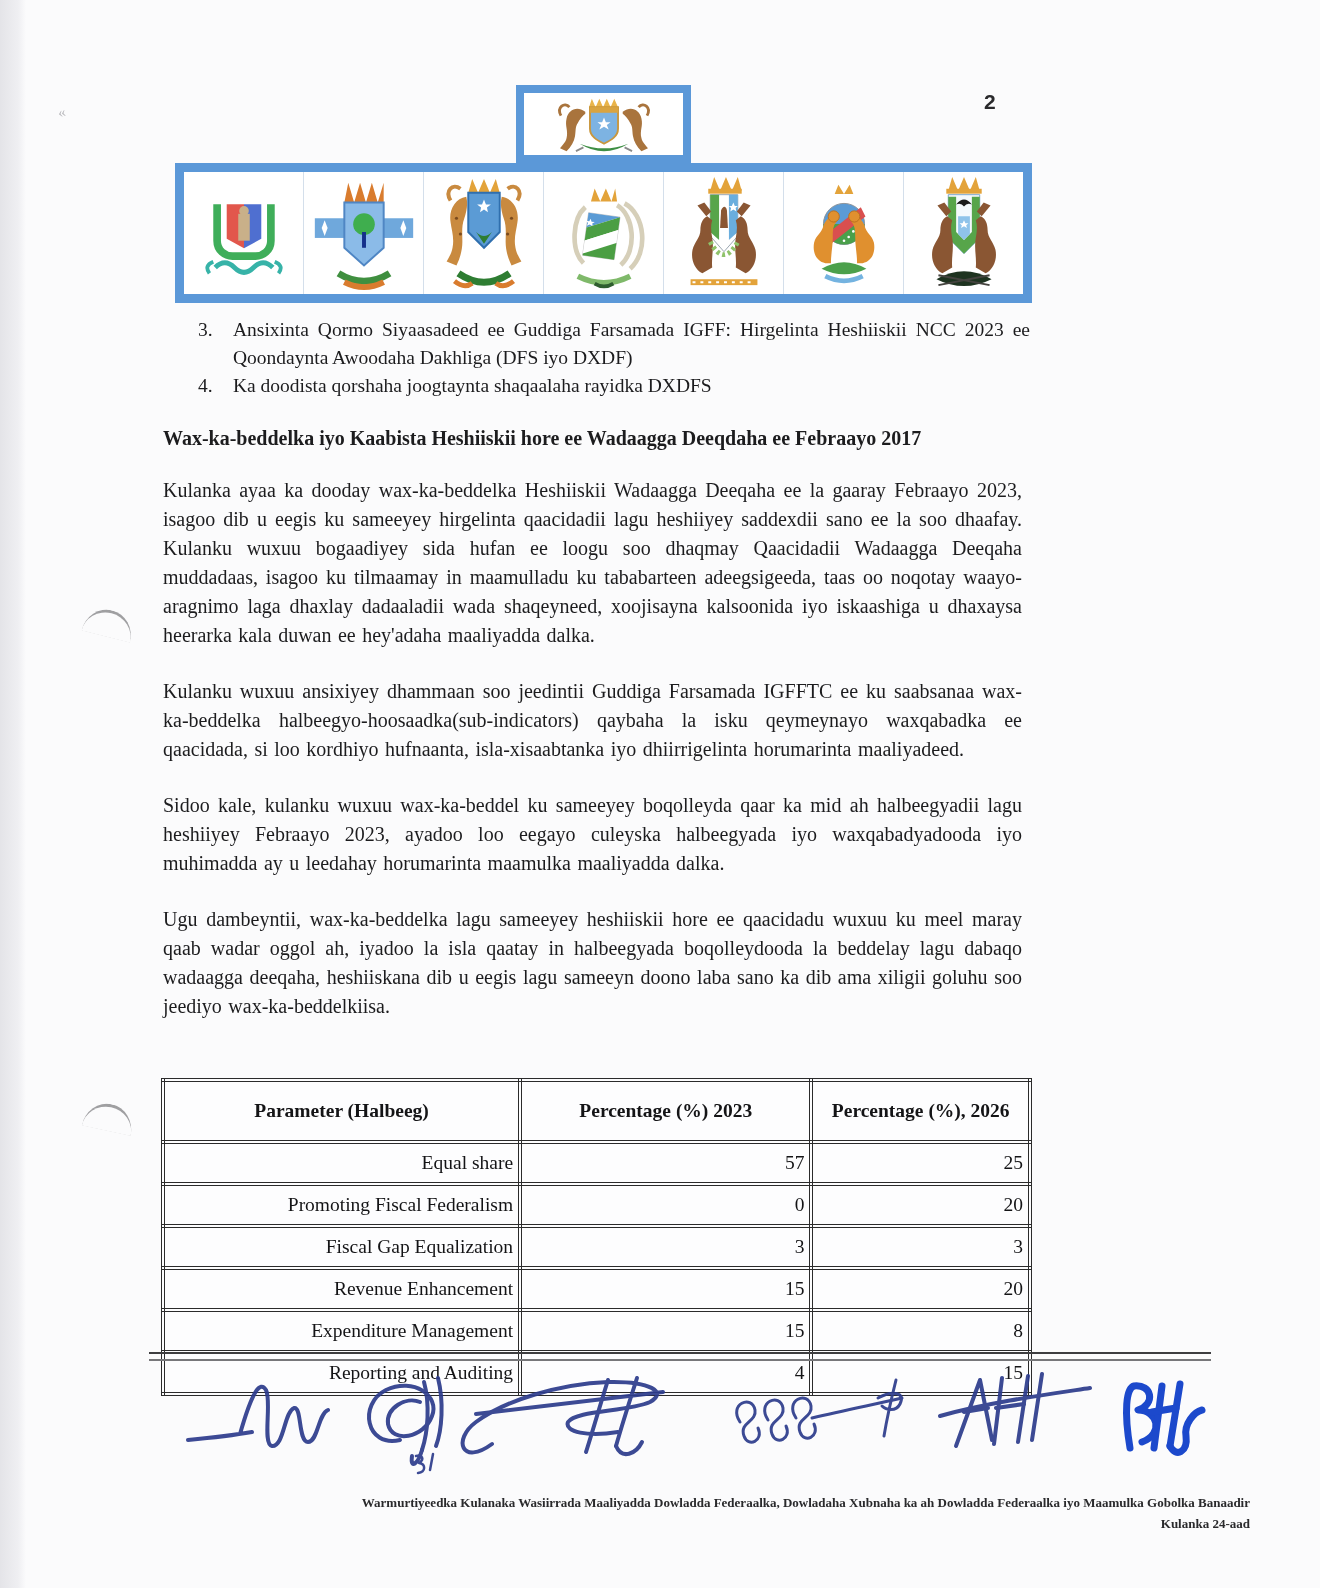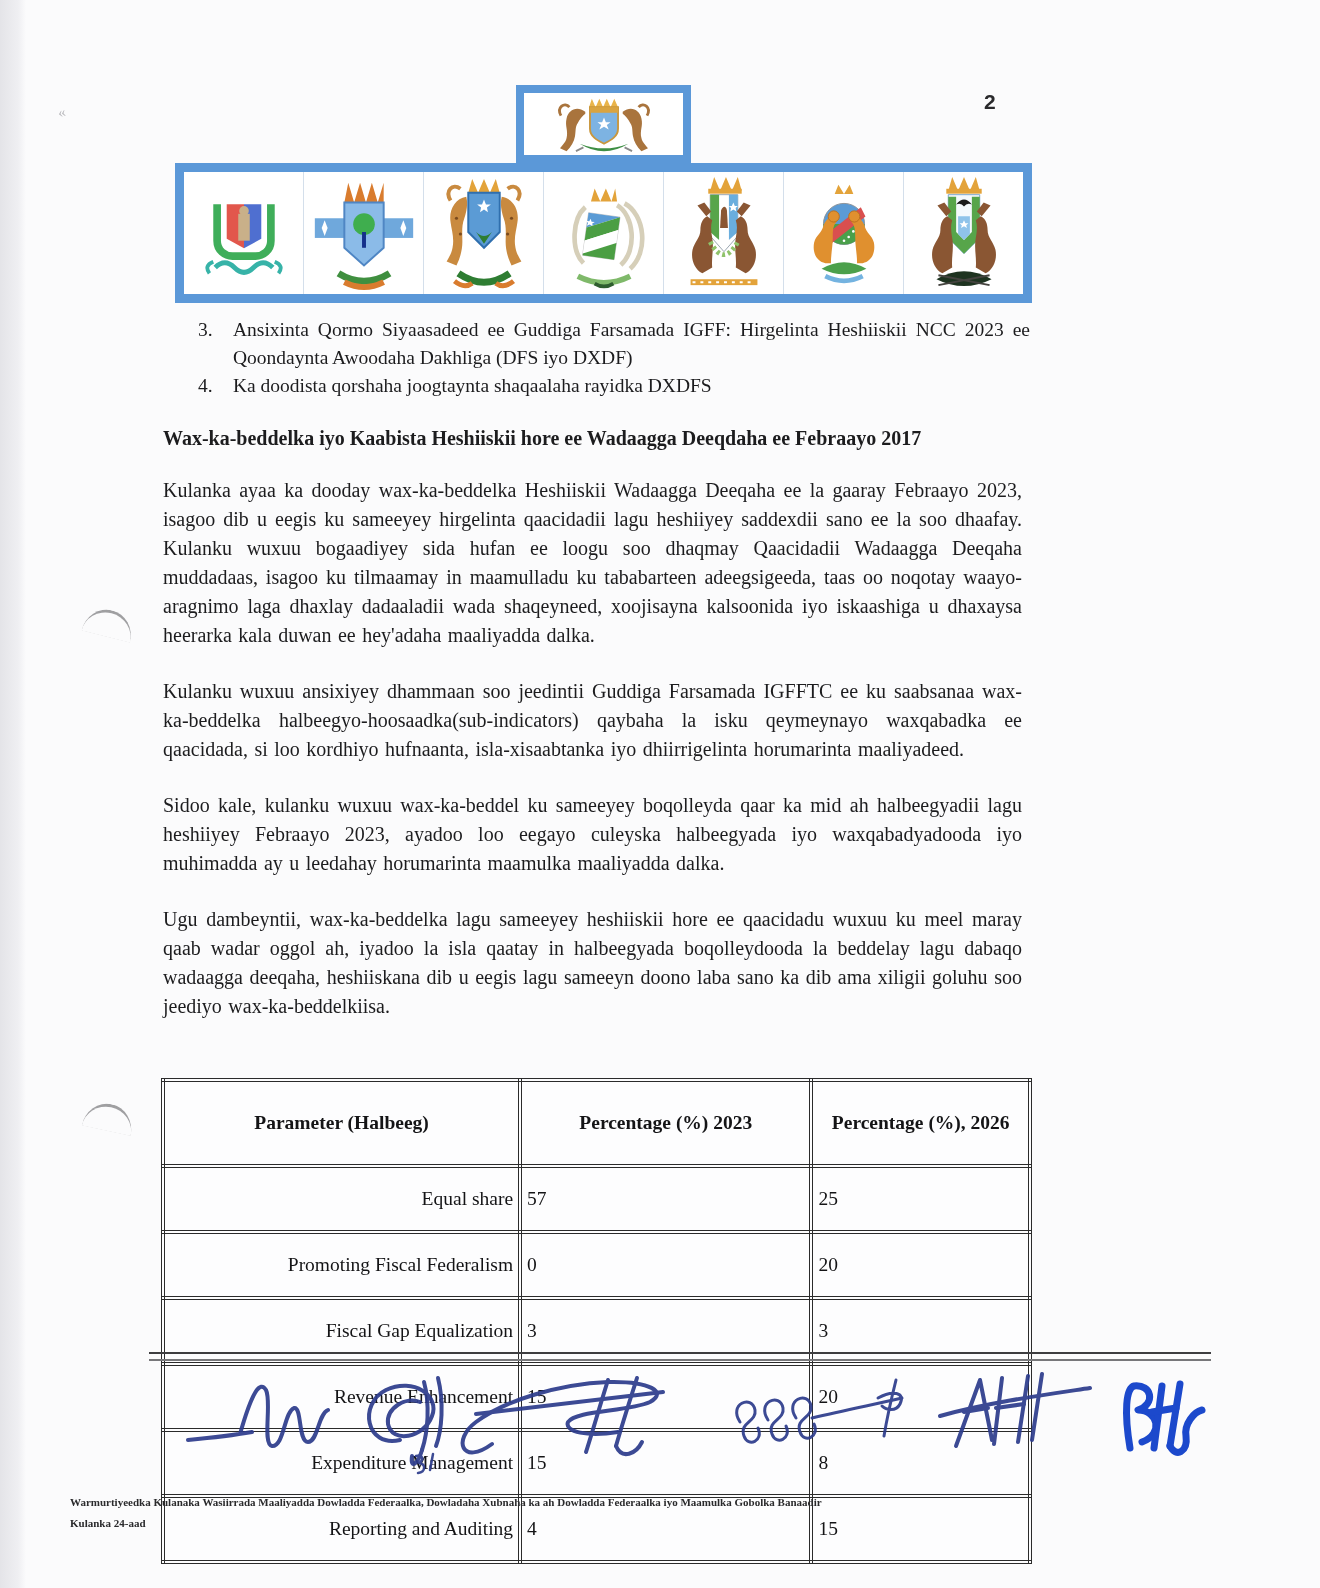--- a/index.html
+++ b/index.html
@@ -32,33 +32,33 @@
   .list-row{display:flex;}
   .list-num{width:35px;flex:none;}
   .list-text{flex:1;text-align:justify;}
   .doc-heading{position:absolute;left:163px;top:424px;width:862px;
     font-weight:700;font-size:20px;line-height:28px;}
   .paras{position:absolute;left:163px;top:476px;width:859px;font-size:20px;line-height:29px;}
   .paras p{margin:0 0 27px 0;text-align:justify;word-spacing:1.5px;}
   
   table.alloc{position:absolute;left:161px;top:1078px;width:871px;border-collapse:collapse;
     font-size:19.5px;color:#141416;table-layout:fixed;}
-  table.alloc th,table.alloc td{border:4px double #2b2b2b;padding:16px 5px;background:#fdfdfe;}
+  table.alloc th,table.alloc td{border:4px double #2b2b2b;padding:4px 5px;background:#fdfdfe;}
   table.alloc th{font-weight:700;height:50px;text-align:center;}
   table.alloc td{height:30px;}
   td.param{text-align:right;}
-  td.num{text-align:left;margin-left:40px;}
+  td.num{text-align:right;margin-left:40px;}
   .col-p{width:353px;} .col-a{width:288px;} .col-b{width:216px;}
   
   .rule{position:absolute;left:149px;top:1352px;width:1062px;height:5px;
     border-top:2px solid #3e3e40;border-bottom:2px solid #77777a;}
   .signatures{position:absolute;left:140px;top:1352px;}
   
-  .doc-footer{position:absolute;left:70px;top:1492px;width:1180px;text-align:left;
-    font-weight:700;font-size:11px;line-height:21px;color:#2a2a2c;}
+  .doc-footer{position:absolute;left:70px;top:1492px;width:1180px;text-align:right;
+    font-weight:700;font-size:13px;line-height:21px;color:#2a2a2c;}
 </style>
 </head>
 <body>
 
 <div id="page">
 
   <div class="scan-edge"></div>
   <div class="stray-mark">«</div>
   <div class="page-number">2</div>
   <div class="punch punch1"></div>

